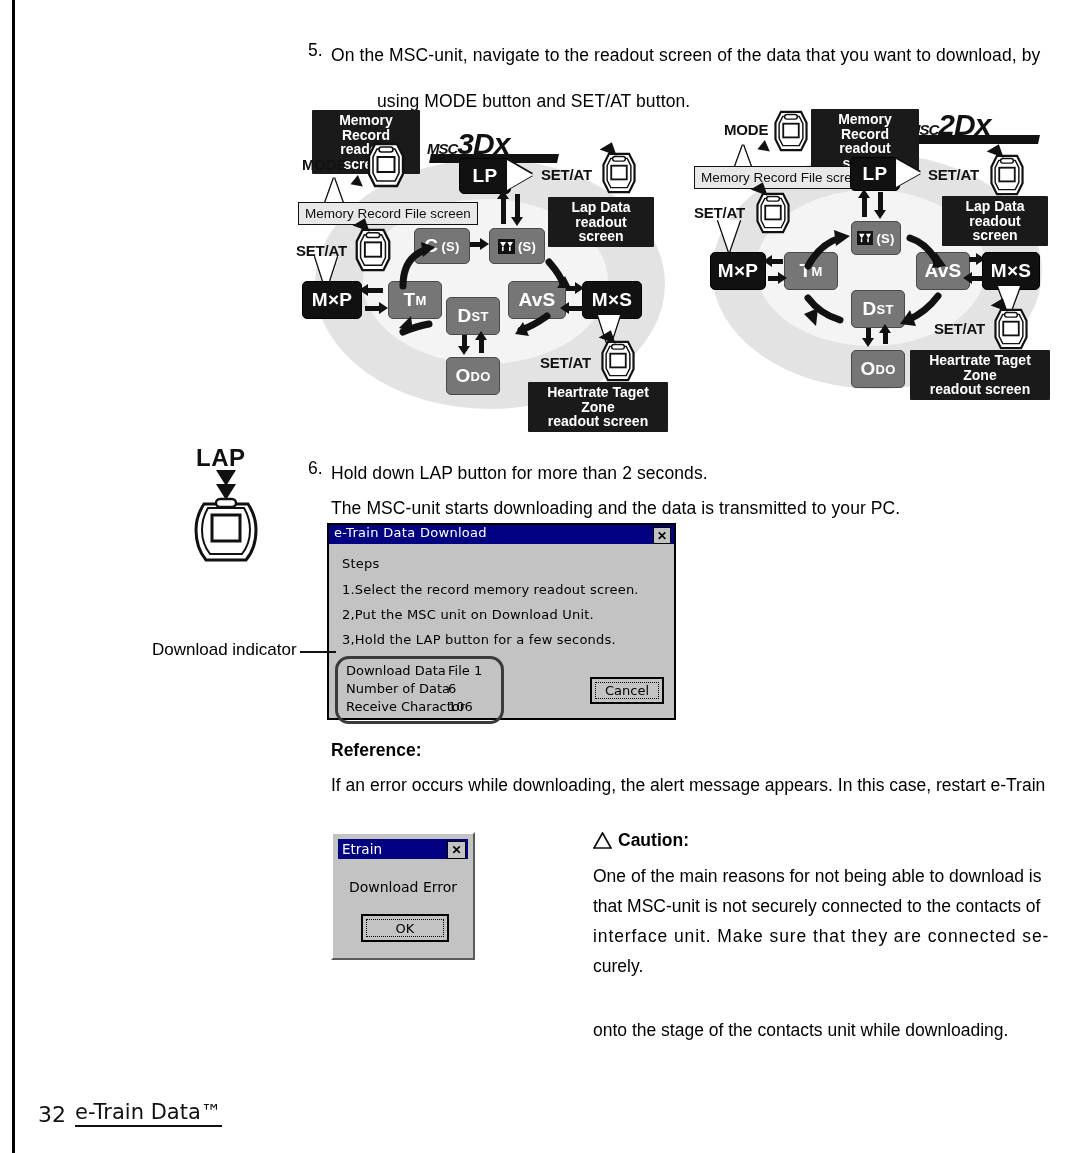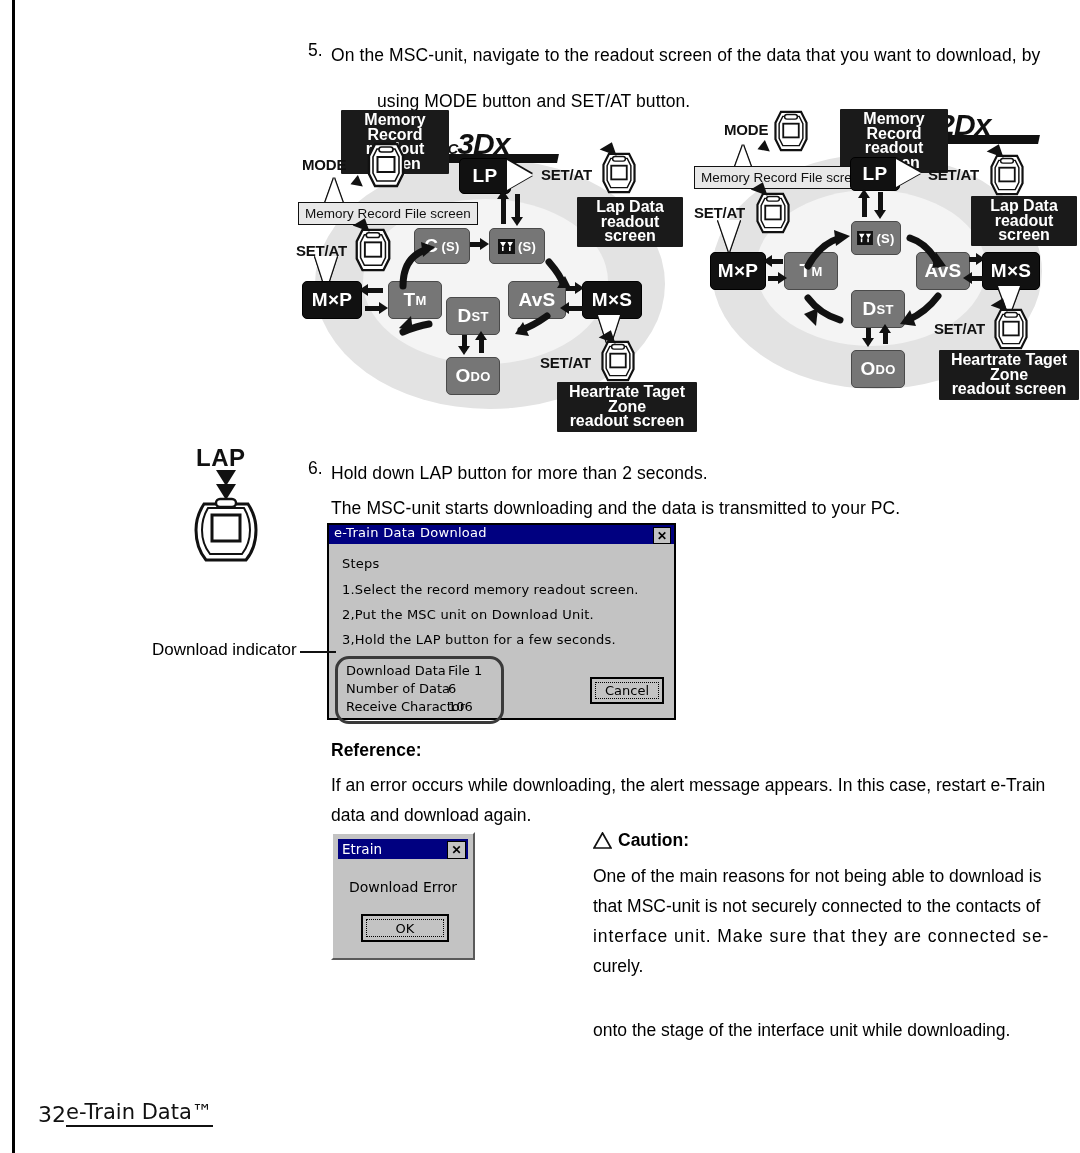--- a/index.html
+++ b/index.html
@@ -20,22 +20,22 @@
   .blob{position:absolute;background:#e3e3e3;border-radius:50%;}
   .blob2{position:absolute;background:#f4f4f4;border-radius:50%;}
   .node{position:absolute;display:flex;align-items:center;justify-content:center;
         border-radius:5px;font-weight:bold;color:#fff;letter-spacing:0.3px;}
   .node.gray{background:#767676;border:1.5px solid #4a4a4a;}
   .node.black{background:#111;border:1.5px solid #000;}
   .node .big{font-size:19px;}
   .node .sml{font-size:13px;}
 
   .callout{position:absolute;background:#1a1a1a;color:#fff;font-weight:bold;
-           font-size:16px;line-height:14.5px;text-align:center;
-           padding:3px 5px;border-radius:1px;margin-left:29px;}
+           font-size:14px;line-height:14.5px;text-align:center;
+           padding:3px 5px;border-radius:1px;}
   .filebox{position:absolute;background:#e8e8e8;border:1.6px solid #111;
            font-size:13.5px;padding:3px 6px;color:#111;white-space:nowrap;}
   .lbl{position:absolute;font-weight:bold;font-size:15px;color:#111;letter-spacing:-0.2px;}
 
   
   .watch{position:absolute;}
 
   
   .logo{position:absolute;font-style:italic;font-weight:bold;color:#111;}
   .logo .msc{font-size:15px;letter-spacing:-1px;}
@@ -71,21 +71,21 @@
 
   
   .err{position:absolute;background:#c3c3c3;border-top:2px solid #fff;border-left:2px solid #fff;
        border-right:2px solid #5a5a5a;border-bottom:2px solid #5a5a5a;}
 
   
   .hdr{position:absolute;font-weight:bold;font-size:17.5px;}
   .body-text{position:absolute;font-size:17.5px;line-height:30px;}
 
   
-  .footer{position:absolute;left:38px;top:1100px;display:flex;align-items:flex-end;}
+  .footer{position:absolute;left:38px;top:1100px;display:flex;align-items:flex-end;gap:9px;}
   .footer .pg{font-size:22px;color:#111;font-family:"DejaVu Sans", sans-serif;}
   .footer .brand{font-size:21px;color:#111;border-bottom:2px solid #111;padding-bottom:1px;
                  font-family:"DejaVu Sans", sans-serif;}
 </style>
 </head>
 <body>
 
 <div class="page">
 
   <div class="left-rule"></div>
@@ -422,21 +422,20 @@
         <div class="btn-inner">Cancel</div>
       </div>
     </div>
   </div>
 
   <div style="position:absolute;left:152px;top:640px;font-size:17px;">Download indicator</div>
   <div style="position:absolute;left:300px;top:651px;width:36px;height:2px;background:#111;"></div>
 
   <div class="hdr" style="left:331px;top:740px;">Reference:</div>
   <div class="body-text" style="left:331px;top:770px;width:730px;">If an error occurs while downloading, the alert message appears. In this case, restart e-Train</div>
-  <div class="body-text" style="left:331px;top:800px;width:730px;">data and download again.</div>
 
   <div class="err" style="left:331px;top:832px;width:140px;height:124px;">
     <div style="position:absolute;left:5px;top:5px;right:5px;height:20px;background:#000080;display:flex;align-items:center;">
       <span style="color:#fff;font-size:13.5px;padding-left:4px;font-family:'DejaVu Sans', sans-serif;">Etrain</span>
       <div style="position:absolute;right:2px;top:2px;width:17px;height:16px;background:#c3c3c3;border:1px solid #000;display:flex;align-items:center;justify-content:center;font-size:12px;font-weight:bold;line-height:1;">✕</div>
     </div>
     <div style="position:absolute;left:0;top:45px;width:100%;text-align:center;font-size:14px;font-family:'DejaVu Sans', sans-serif;">Download  Error</div>
     <div class="btn" style="left:28px;top:80px;width:84px;height:24px;">
       <div class="btn-inner">OK</div>
     </div>
@@ -445,20 +444,20 @@
   <div style="position:absolute;left:593px;top:830px;display:flex;align-items:center;gap:6px;">
     <svg width="19" height="17" viewBox="0 0 19 17">
       <polygon points="9.5,1 18,16 1,16" fill="none" stroke="#111" stroke-width="1.7"></polygon>
     </svg>
     <span style="font-weight:bold;font-size:17.5px;">Caution:</span>
   </div>
   <div class="body-text" style="left:593px;top:861px;width:460px;">One of the main reasons for not being able to download is</div>
   <div class="body-text" style="left:593px;top:891px;width:460px;">that MSC-unit is not securely connected to the contacts of</div>
   <div class="body-text" style="left:593px;top:921px;width:460px;letter-spacing:0.9px;">interface unit. Make sure that they are connected se-</div>
   <div class="body-text" style="left:593px;top:951px;width:460px;">curely.</div>
-  <div class="body-text" style="left:593px;top:1015px;width:460px;">onto the stage of the interface unit while downloading.</div>
+  <div class="body-text" style="left:593px;top:1015px;width:460px;">onto the stage of the contacts unit while downloading.</div>
 
   <div class="footer">
     <span class="pg">32</span>
     <span class="brand">e-Train Data™</span>
   </div>
 
 </div>
 
 </body></html>

